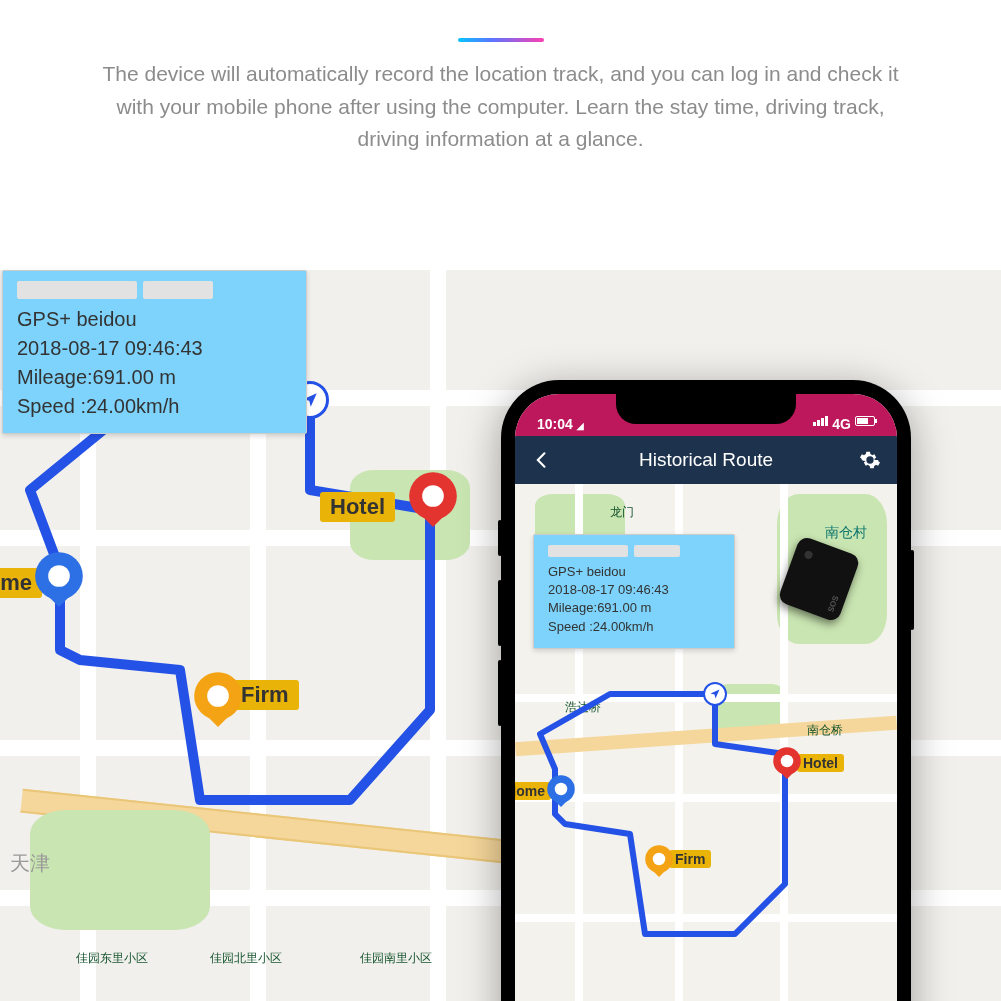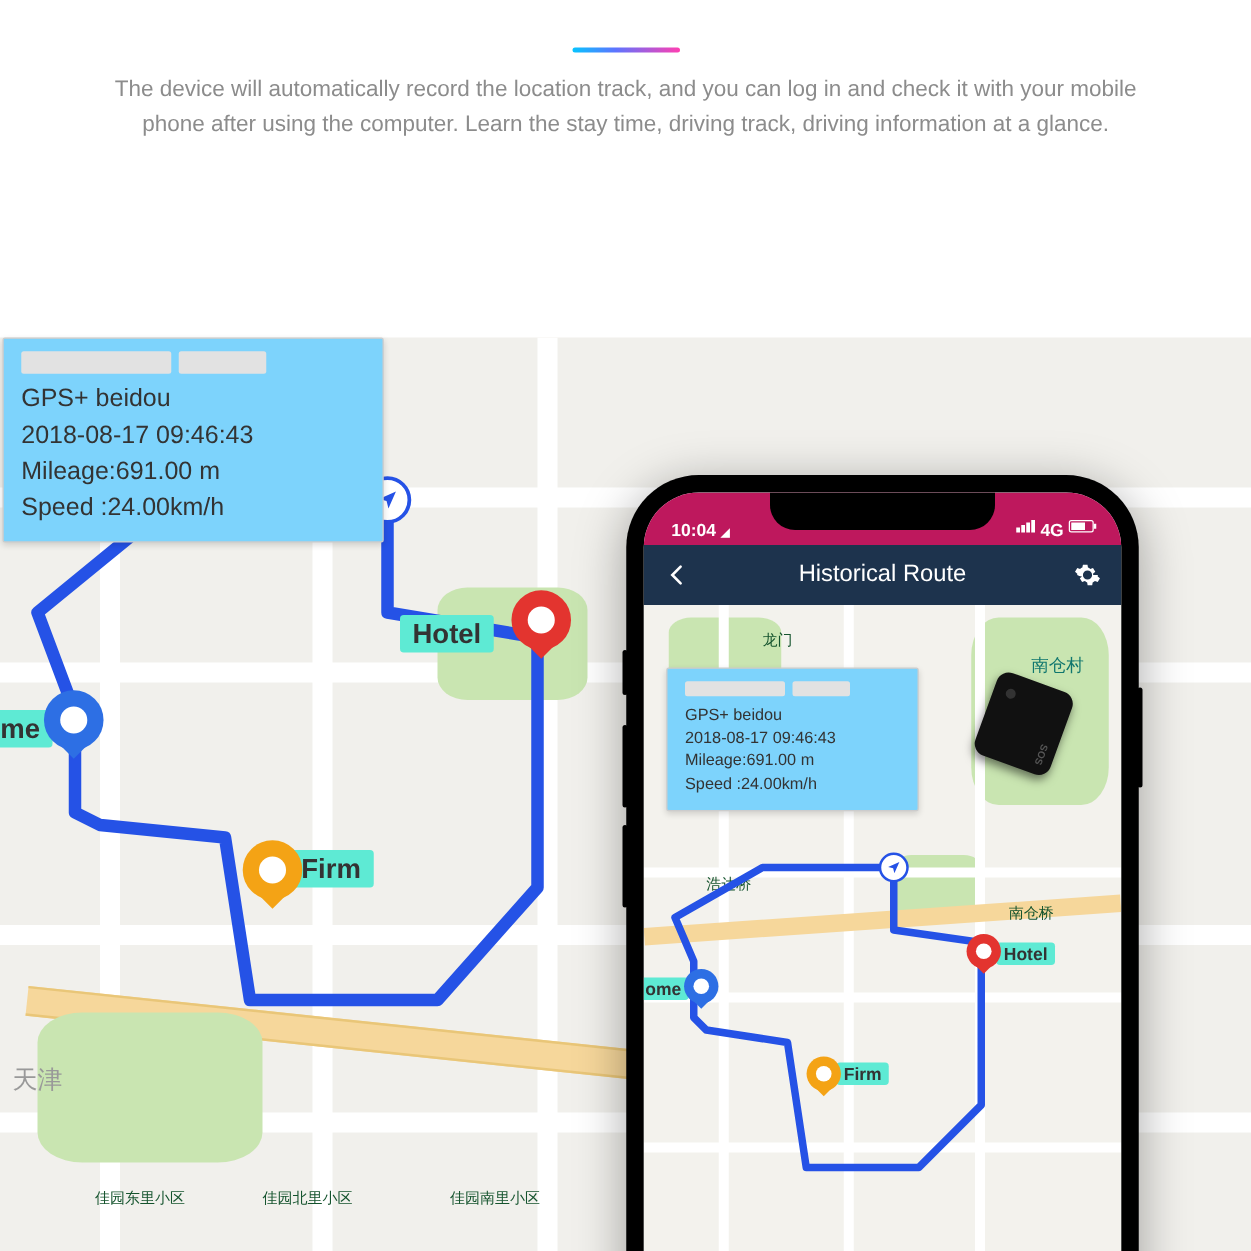--- a/index.html
+++ b/index.html
@@ -3,21 +3,21 @@
 <meta charset="utf-8">
 <style>
   * { box-sizing: border-box; margin: 0; padding: 0; }
   body { width: 1001px; height: 1001px; font-family: Arial, Helvetica, sans-serif; background: #fff; position: relative; overflow: hidden; }
 
   
   .heading { text-align: center; margin-top: 38px; }
   .heading h1 { font-size: 33px; font-weight: 700; color: #222; letter-spacing: .5px; }
   .divider { width: 86px; height: 4px; margin: 14px auto 14px; border-radius: 2px;
              background: linear-gradient(90deg,#07c4ff 0%,#5d74ff 40%,#ff3fb1 100%); }
-  .subhead { font-size: 18px; line-height: 1.55; color: #8c8c8c; max-width: 870px; margin: 16px auto; text-align: center; padding: 0 20px; }
+  .subhead { font-size: 21px; line-height: 1.55; color: #8c8c8c; max-width: 870px; margin: 16px auto; text-align: center; padding: 0 20px; }
 
   
   .bigmap { position: absolute; left: 0; right: 0; top: 270px; bottom: 0; background: #f1f0ec; overflow: hidden; }
   .bigmap .roads { position:absolute; inset:0; }
   .road { position:absolute; background:#fff; }
   .road.h { height:16px; left:0; right:0; }
   .road.v { width:16px; top:0; bottom:0; }
 
   
   .callout { position:absolute; background:#7dd3fc; border:1px solid #ccc; border-radius:2px;
@@ -31,21 +31,21 @@
   svg.route { position:absolute; inset:0; pointer-events:none; }
   .route path { stroke:#2552e6; stroke-width:10; fill:none; stroke-linejoin:round; }
   .route.thin path { stroke-width:6; }
 
   
   .pin { position:absolute; width:86px; text-align:center; }
   .pin .ico { width:52px; height:52px; margin:0 auto; position:relative; }
   .pin .ico::after { content:""; position:absolute; left:50%; bottom:-16px; transform:translateX(-50%);
                      border:11px solid transparent; border-top-color:var(--c); }
   .pin .ico svg { width:100%; height:100%; }
-  .pin .lbl { position:absolute; background:#5eead4; padding:2px 10px; font-size:22px; font-weight:700; color:#333;
+  .pin .lbl { position:absolute; background:#eab308; padding:2px 10px; font-size:22px; font-weight:700; color:#333;
               border-radius:3px; white-space:nowrap; }
   .pin.small { width:48px; }
   .pin.small .ico { width:30px; height:30px; }
   .pin.small .ico::after { border-width:7px; bottom:-10px; }
   .pin.small .lbl { font-size:14px; padding:1px 6px; }
 
   
   .navdot { position:absolute; width:38px; height:38px; border:3px solid #2552e6; border-radius:50%;
             background:#fff; display:flex; align-items:center; justify-content:center; transform:translate(-50%,-50%); }
   .navdot svg { width:18px; height:18px; fill:#2552e6; }

